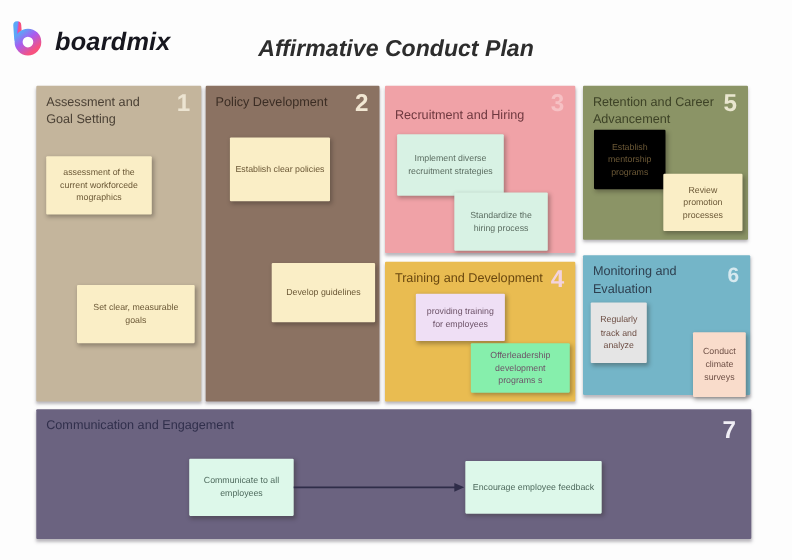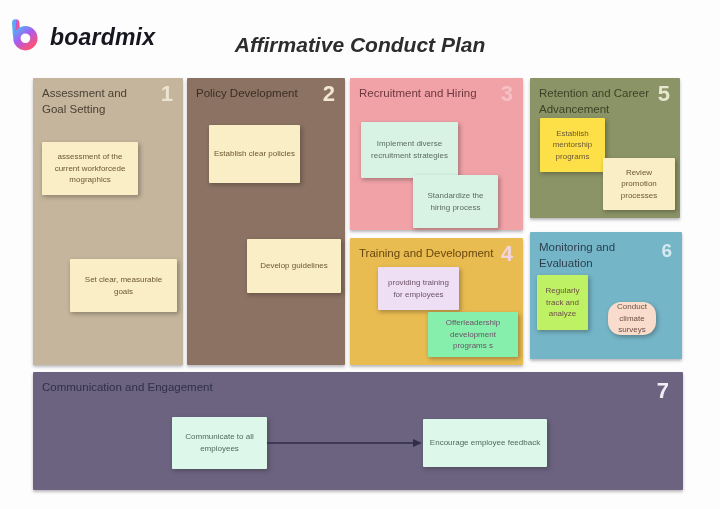--- a/index.html
+++ b/index.html
@@ -72,45 +72,45 @@
 </section>
 
 <section class="panel" style="left: 187px; top: 78px; width: 158px; height: 287px; background-color: rgb(139, 114, 98);">
   <h2 class="panel-title" style="color: rgb(59, 45, 36);">Policy Development</h2>
   <span class="panel-num" style="color: rgb(242, 231, 211);">2</span>
   <div class="note" style="left: 22px; top: 47px; width: 91px; height: 58px; background-color: rgb(250, 238, 198); color: rgb(107, 88, 54);">Establish clear policies</div>
   <div class="note" style="left: 60px; top: 161px; width: 94px; height: 54px; background-color: rgb(250, 238, 198); color: rgb(107, 88, 54);">Develop guidelines</div>
 </section>
 
 <section class="panel" style="left: 350px; top: 78px; width: 173px; height: 152px; background-color: rgb(240, 162, 167);">
-  <h2 class="panel-title" style="right: 30px; color: rgb(110, 56, 63);">Recruitment and Hiring</h2>
+  <h2 class="panel-title" style="right: 30px; color: rgb(110, 56, 63); margin-top: 12px;">Recruitment and Hiring</h2>
   <span class="panel-num" style="color: rgb(246, 193, 196);">3</span>
   <div class="note" style="left: 11px; top: 44px; width: 97px; height: 56px; background-color: rgb(216, 242, 228); color: rgb(92, 110, 98);">Implement diverse recruitment strategies</div>
   <div class="note" style="left: 63px; top: 97px; width: 85px; height: 53px; background-color: rgb(216, 242, 228); color: rgb(92, 110, 98);">Standardize the hiring process</div>
 </section>
 
 <section class="panel" style="left: 350px; top: 238px; width: 173px; height: 127px; background-color: rgb(233, 188, 81);">
   <h2 class="panel-title" style="right: 26px; color: rgb(105, 71, 15);">Training and Development</h2>
   <span class="panel-num" style="color: rgb(243, 211, 222);">4</span>
   <div class="note" style="left: 28px; top: 29px; width: 81px; height: 43px; background-color: rgb(239, 223, 245); color: rgb(109, 83, 104);">providing training for employees</div>
   <div class="note" style="left: 78px; top: 74px; width: 90px; height: 45px; background-color: #86efac; color: rgb(109, 83, 104);">Offerleadership development programs s</div>
 </section>
 
 <section class="panel" style="left: 530px; top: 78px; width: 150px; height: 140px; background-color: rgb(139, 148, 102);">
   <h2 class="panel-title" style="right: 28px; color: rgb(61, 66, 38);">Retention and Career Advancement</h2>
   <span class="panel-num" style="color: rgb(233, 230, 207);">5</span>
-  <div class="note" style="left: 10px; top: 40px; width: 65px; height: 54px; background-color: #fde047; color: rgb(107, 88, 54);">Establish mentorship programs</div>
+  <div class="note" style="left: 10px; top: 40px; width: 65px; height: 54px; background-color: #000000; color: rgb(107, 88, 54);">Establish mentorship programs</div>
   <div class="note" style="left: 73px; top: 80px; width: 72px; height: 52px; background-color: rgb(250, 238, 198); color: rgb(107, 88, 54);">Review promotion processes</div>
 </section>
 
 <section class="panel" style="left: 530px; top: 232px; width: 152px; height: 127px; background-color: rgb(116, 181, 200);">
   <h2 class="panel-title" style="right: 22px; color: rgb(46, 64, 80);">Monitoring and Evaluation</h2>
   <span class="panel-num" style="top: 8px; font-size: 19px; color: rgb(214, 233, 239);">6</span>
-  <div class="note" style="left: 7px; top: 43px; width: 51px; height: 55px; background-color: #bef264; color: rgb(110, 79, 69);">Regularly track and analyze</div>
-  <div class="note" style="left: 78px; top: 70px; width: 48px; height: 33px; background-color: rgb(249, 220, 203); color: rgb(110, 79, 69); border-radius: 13px;">Conduct climate surveys</div>
+  <div class="note" style="left: 7px; top: 43px; width: 51px; height: 55px; background-color: #e5e5e5; color: rgb(110, 79, 69);">Regularly track and analyze</div>
+  <div class="note" style="left: 100px; top: 70px; width: 48px; height: 59px; background-color: rgb(249, 220, 203); color: rgb(110, 79, 69);">Conduct climate surveys</div>
 </section>
 
 <section class="panel" style="left: 33px; top: 372px; width: 650px; height: 118px; background-color: rgb(107, 99, 128);">
   <h2 class="panel-title" style="right: 420px; color: rgb(48, 47, 75);">Communication and Engagement</h2>
   <span class="panel-num" style="right: 14px; top: 6px; color: rgb(240, 238, 245);">7</span>
   <div class="note" style="left: 139px; top: 45px; width: 95px; height: 52px; background-color: rgb(221, 248, 234); color: rgb(79, 107, 94);">Communicate to all employees</div>
   <svg class="connector" style="left:234px; top:65px;" width="156" height="12">
     <line x1="0" y1="6" x2="147" y2="6" stroke="#2f2d49" stroke-width="1.5"></line>
     <polygon points="146,2 155,6 146,10" fill="#2f2d49"></polygon>
   </svg>

